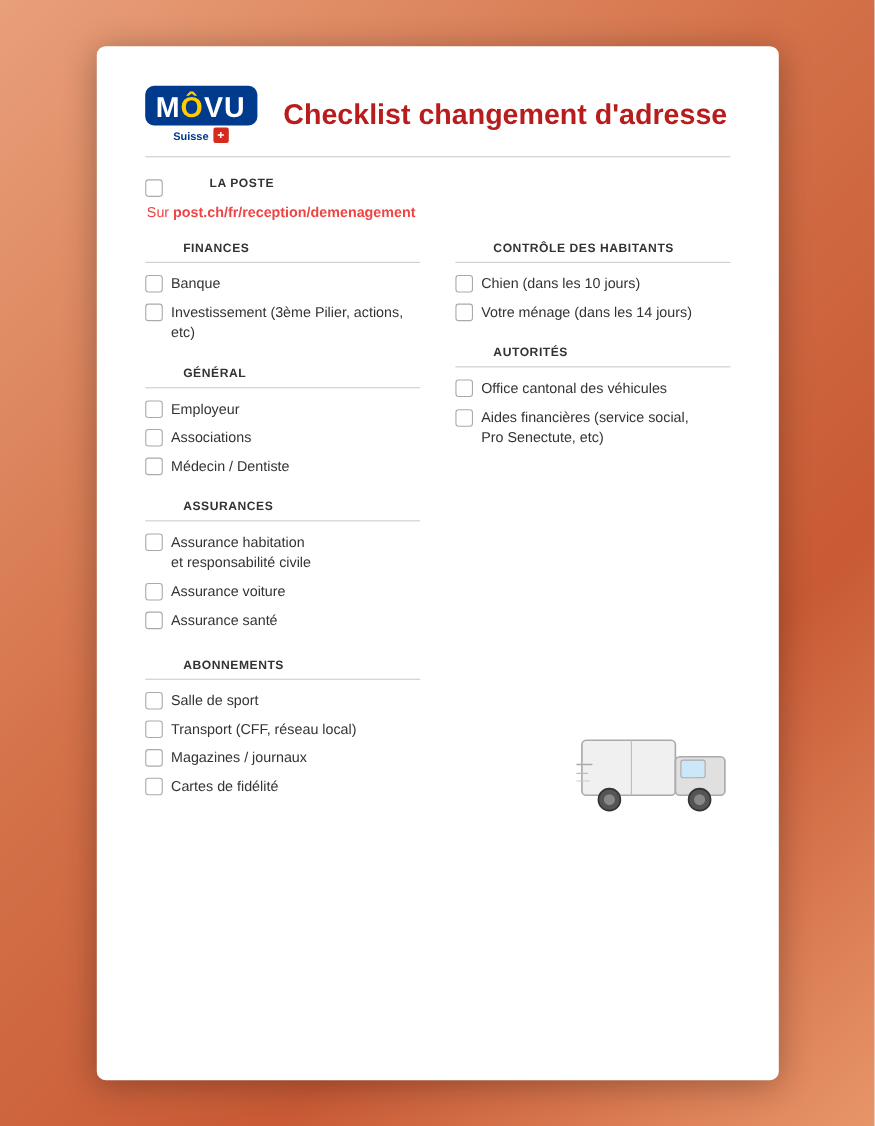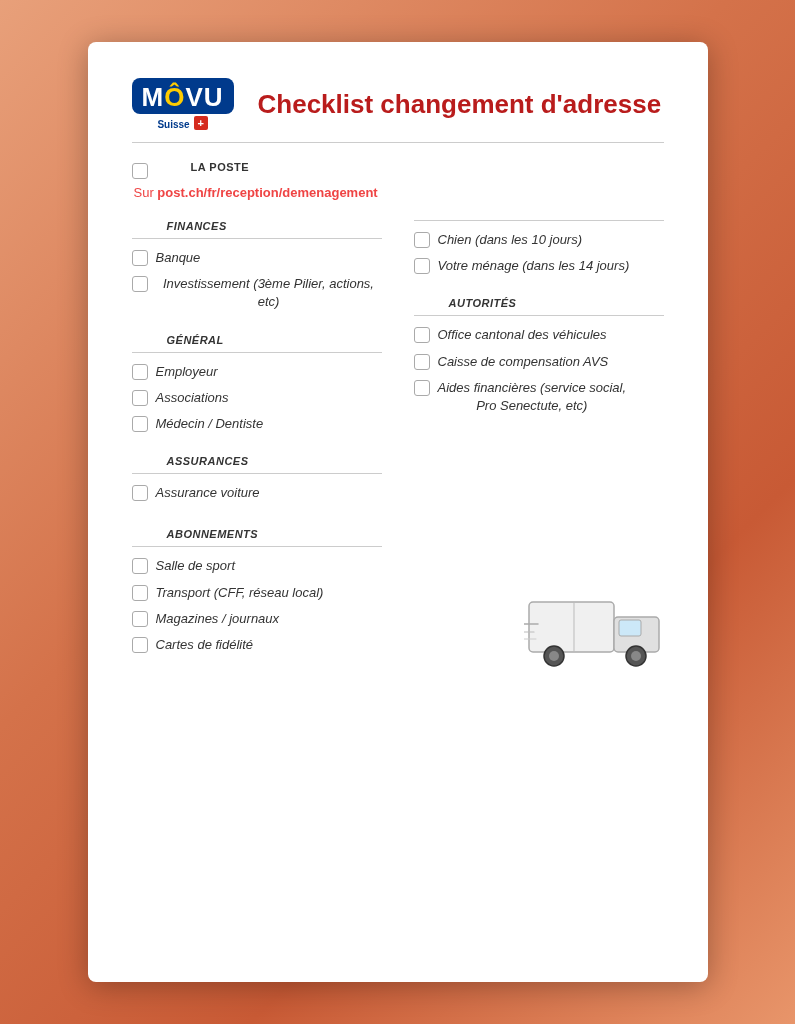--- a/index.html
+++ b/index.html
@@ -125,21 +125,20 @@
       grid-template-columns: 1fr 1fr;
       gap: 0 32px;
     }
 
     .col-left {}
     .col-right {}
 
     
     .section {
       margin-bottom: 22px;
-      font-style: italic;
     }
 
     .section-title {
       font-size: 11px;
       font-weight: 800;
       color: #333333;
       letter-spacing: 0.5px;
       text-transform: uppercase;
       margin-bottom: 6px;
       padding-left: 35px;
@@ -166,21 +165,20 @@
       border-radius: 3px;
       flex-shrink: 0;
       margin-top: 1px;
       background: #fff;
     }
 
     .check-label {
       font-size: 13px;
       color: #333333;
       line-height: 1.4;
-      text-align: center;
     }
 
     
     .bottom-section {
       margin-top: 4px;
     }
 
     .bottom-grid {
       display: grid;
       grid-template-columns: 1fr 1fr;
@@ -262,50 +260,55 @@
           <div class="checkbox"></div>
           <span class="check-label">Médecin / Dentiste</span>
         </div>
       </div>
 
       <div class="section">
         <div class="section-title">ASSURANCES</div>
         <hr class="section-divider">
         <div class="check-item">
           <div class="checkbox"></div>
+          <span class="check-label">Assurance habitation<br>et responsabilité civile</span>
+        </div>
+        <div class="check-item">
+          <div class="checkbox"></div>
           <span class="check-label">Assurance voiture</span>
         </div>
+        <div class="check-item">
+          <div class="checkbox"></div>
+          <span class="check-label">Assurance santé</span>
+        </div>
       </div>
 
     </div>
 
     <div class="col-right">
 
       <div class="section">
+        <div class="section-title">CONTRÔLE DES HABITANTS</div>
         <hr class="section-divider">
         <div class="check-item">
           <div class="checkbox"></div>
           <span class="check-label">Chien (dans les 10 jours)</span>
         </div>
         <div class="check-item">
           <div class="checkbox"></div>
           <span class="check-label">Votre ménage (dans les 14 jours)</span>
         </div>
       </div>
 
       <div class="section">
         <div class="section-title">AUTORITÉS</div>
         <hr class="section-divider">
         <div class="check-item">
           <div class="checkbox"></div>
           <span class="check-label">Office cantonal des véhicules</span>
-        </div>
-        <div class="check-item">
-          <div class="checkbox"></div>
-          <span class="check-label">Caisse de compensation AVS</span>
         </div>
         <div class="check-item">
           <div class="checkbox"></div>
           <span class="check-label">Aides financières (service social,<br>Pro Senectute, etc)</span>
         </div>
       </div>
 
 
     </div>
   </div>

